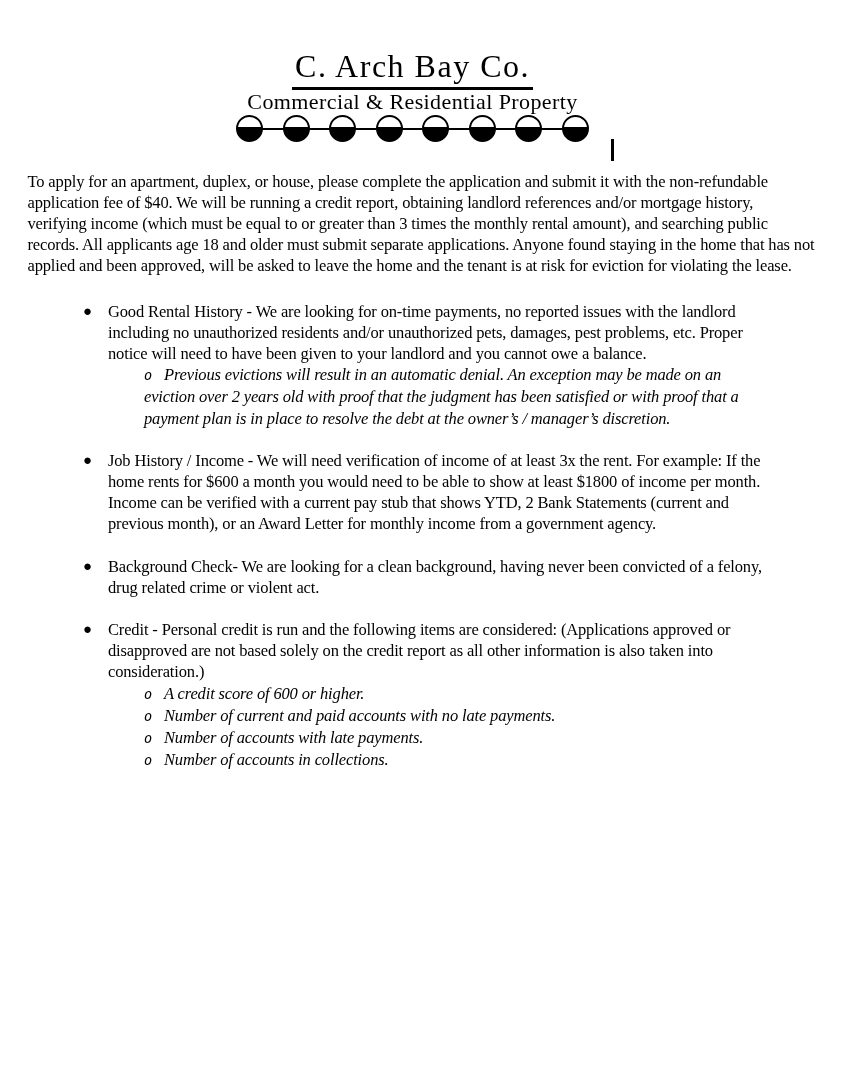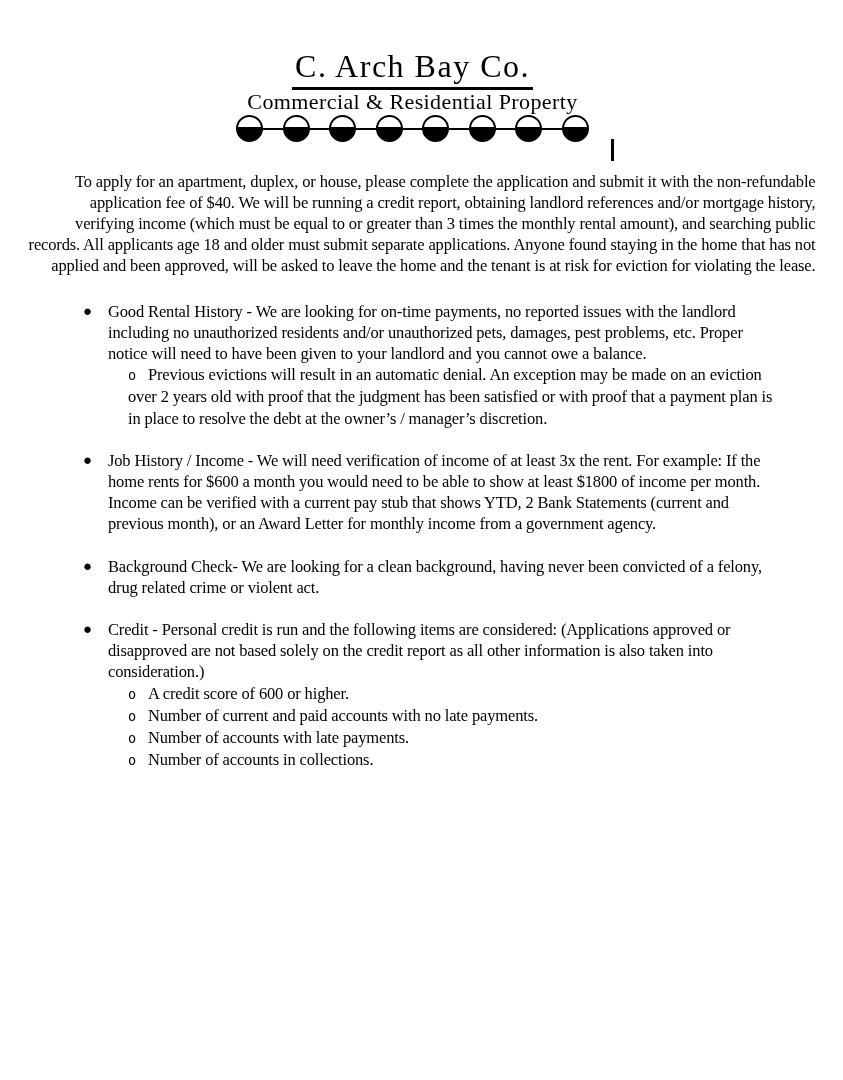--- a/index.html
+++ b/index.html
@@ -74,21 +74,21 @@
     top: 139px;
     width: 3px;
     height: 22px;
     background: #000;
   }
 
   
   .intro {
     width: 788px;
     margin: 28px auto 0 auto;
-    text-align: right;
+    text-align: left;
   }
 
   
   .sections {
     margin: 24px 35px 0 83px;
     width: 692px;
     list-style: none;
     padding: 0;
   }
   .section {
@@ -97,21 +97,21 @@
     margin-top: 21px;
   }
   .section:first-child { margin-top: 0; }
   .bullet-marker {
     position: absolute;
     left: 0;
     top: 0;
     font-size: 15px;
   }
   .section-label { font-weight: normal; }
-  .sub-list { margin-left: 20px; }
+  .sub-list { margin-left: 36px; font-style: italic; }
   .sub-item { }
   .sub-marker {
     font-family: "DejaVu Sans Mono", monospace;
     font-size: 13.5px;
     margin-right: 12px;
   }
 </style>
 </head>
 <body>
 

